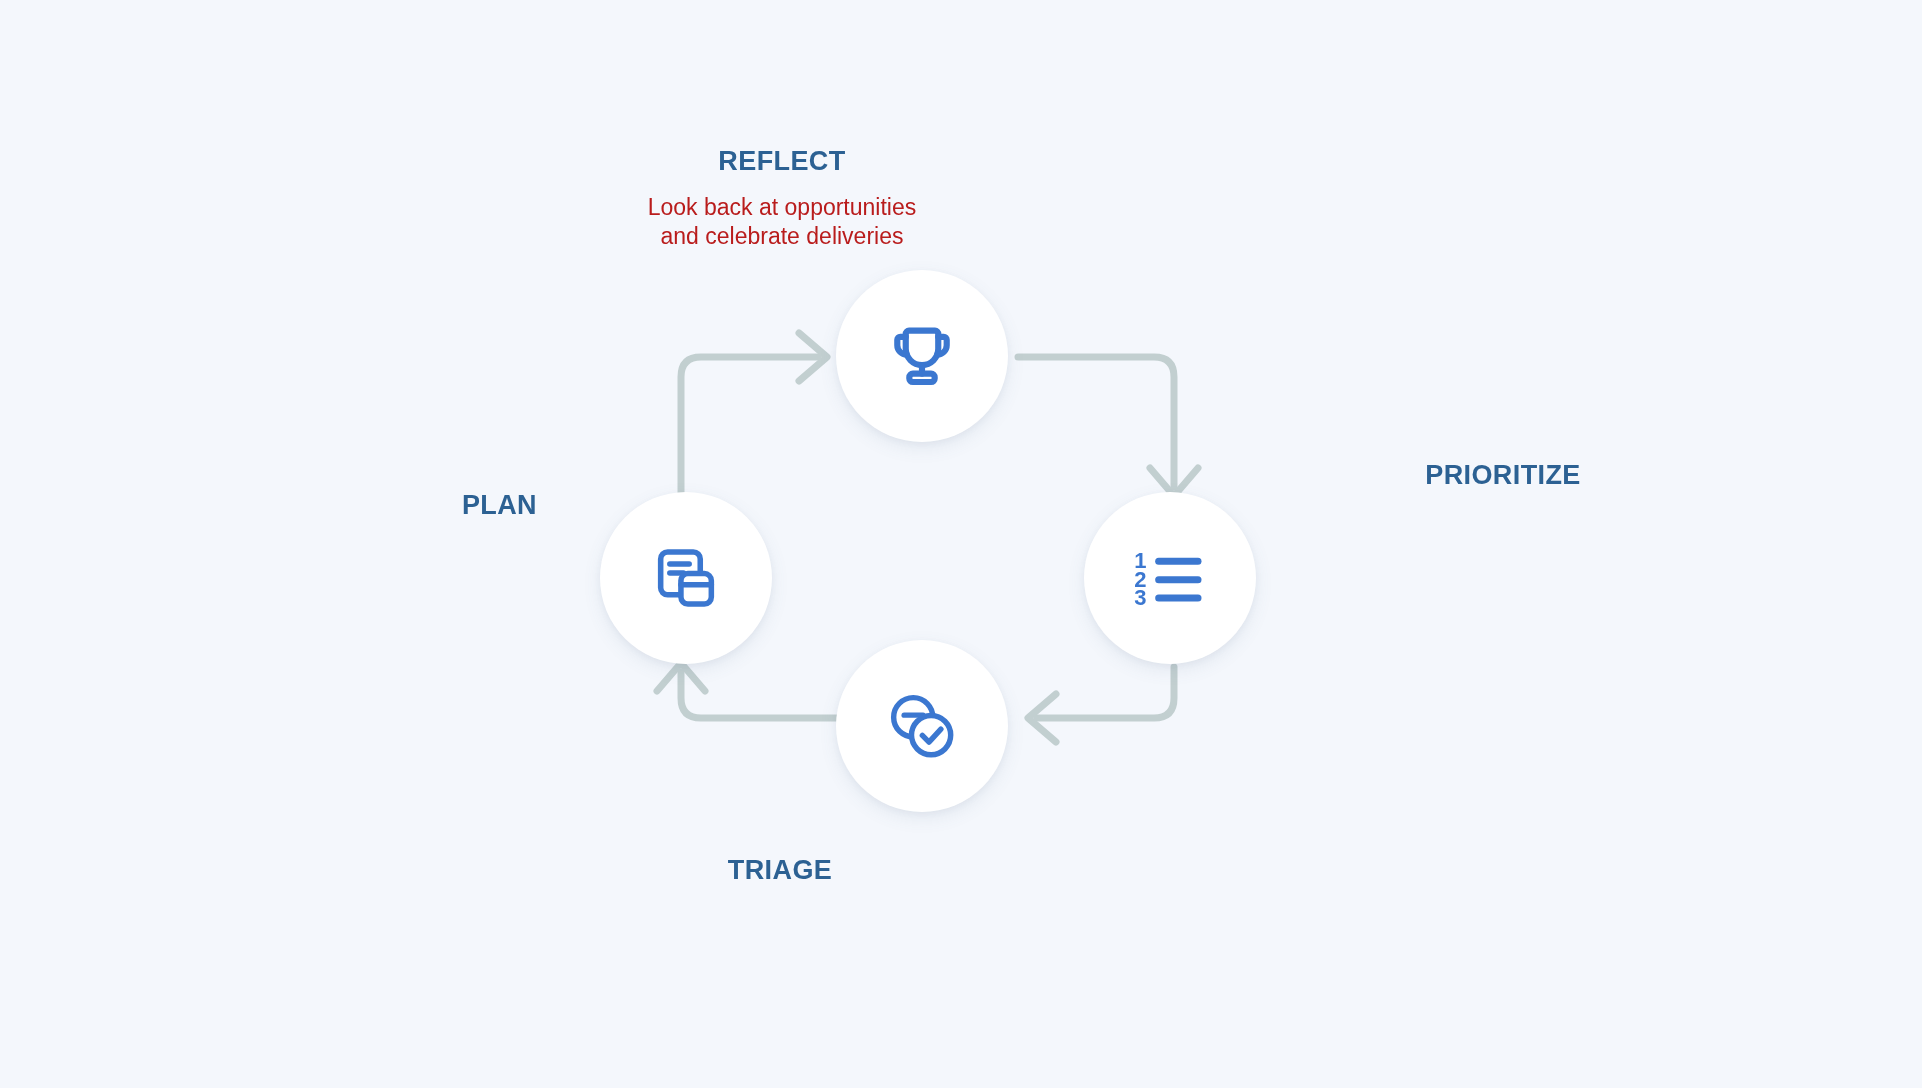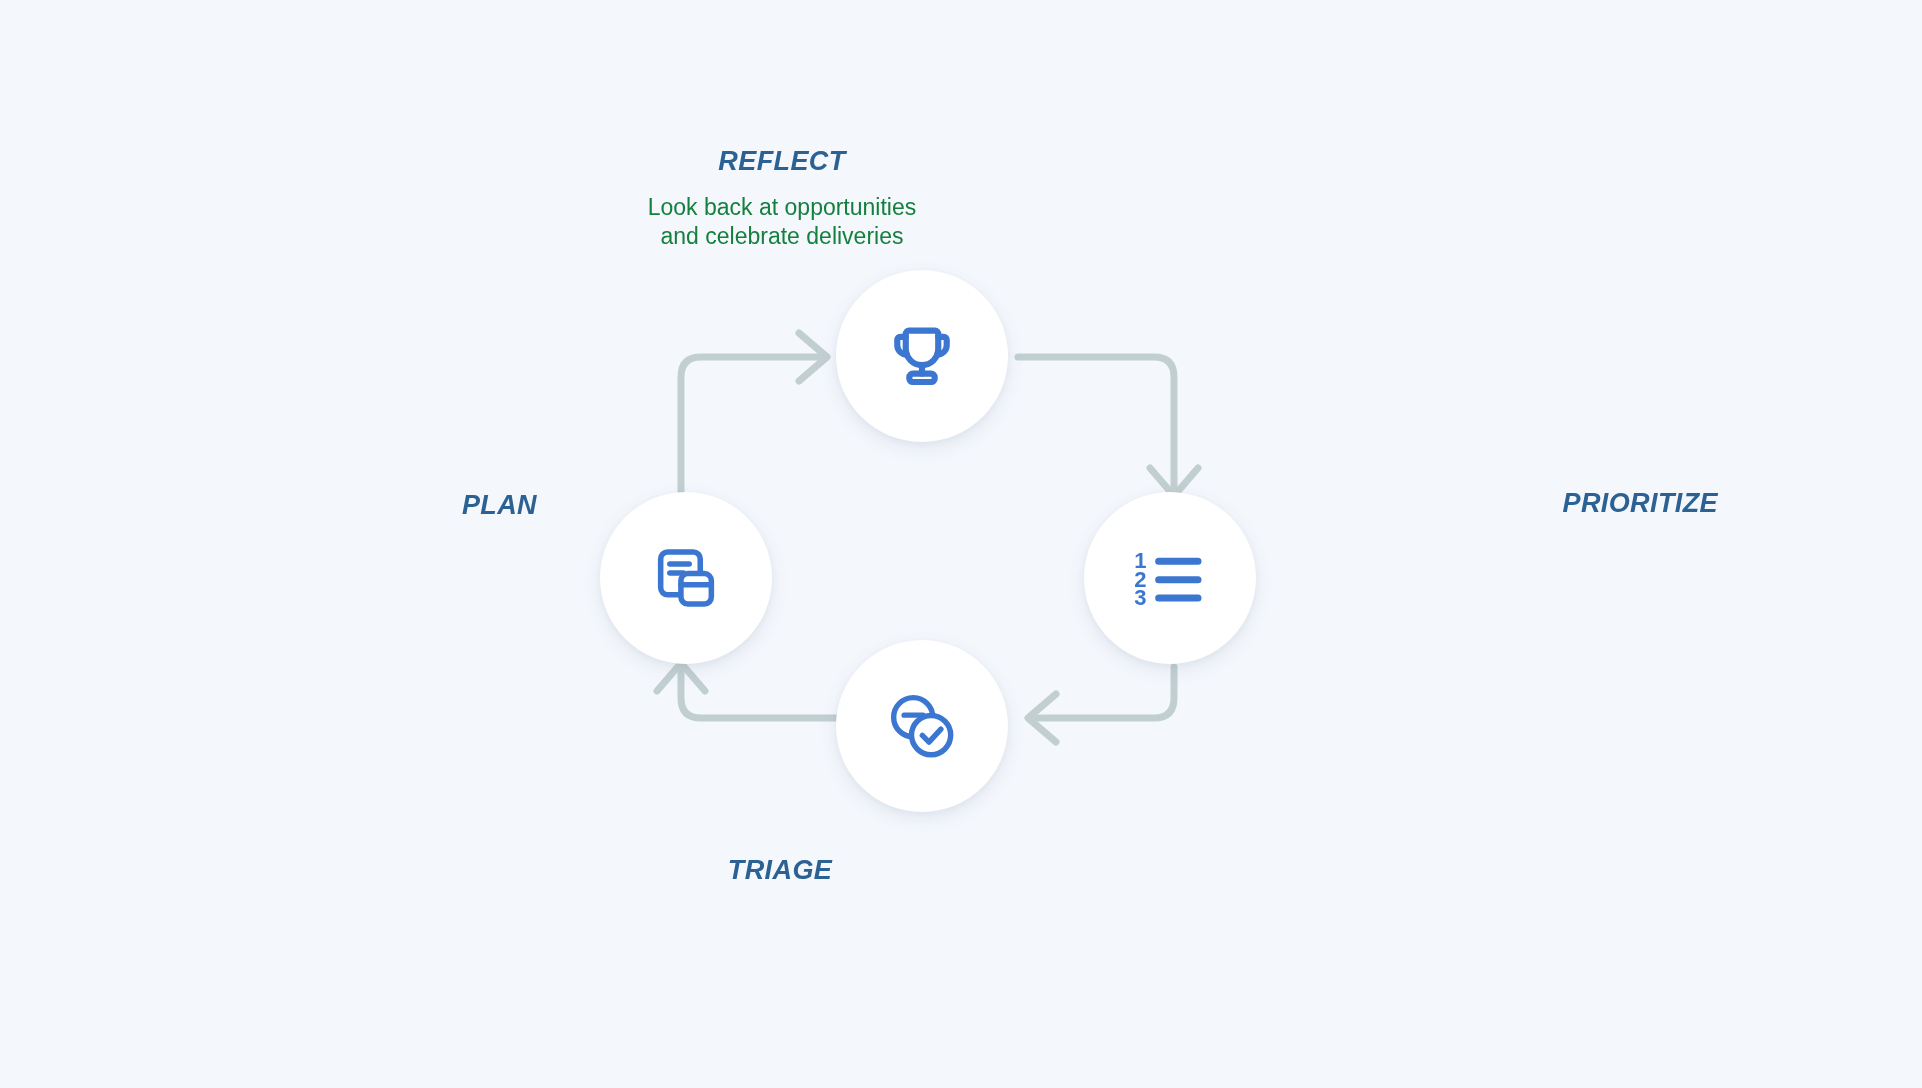--- a/index.html
+++ b/index.html
@@ -57,42 +57,40 @@
   
   .label-block { position: absolute; z-index: 4; }
 
   .label-title {
     color: #2c6193;
     font-weight: bold;
     font-size: 27px;
     letter-spacing: 0.4px;
     margin: 0 0 16px 0;
     line-height: 1;
-    font-style: italic;
   }
   .label-desc {
-    color: #15803d;
+    color: #b91c1c;
     font-size: 23px;
     line-height: 1.28;
     margin: 0;
     white-space: pre-line;
   }
 
   #label-reflect {
     left: 612px;
     top: 148px;
     width: 340px;
     text-align: center;
   }
   #label-prioritize {
     left: 1288px;
     top: 462px;
     width: 430px;
-    text-align: right;
-    margin-top: 28px;
+    text-align: center;
   }
   #label-triage {
     left: 610px;
     top: 857px;
     width: 340px;
     text-align: center;
   }
   #label-plan {
     left: 192px;
     top: 492px;

